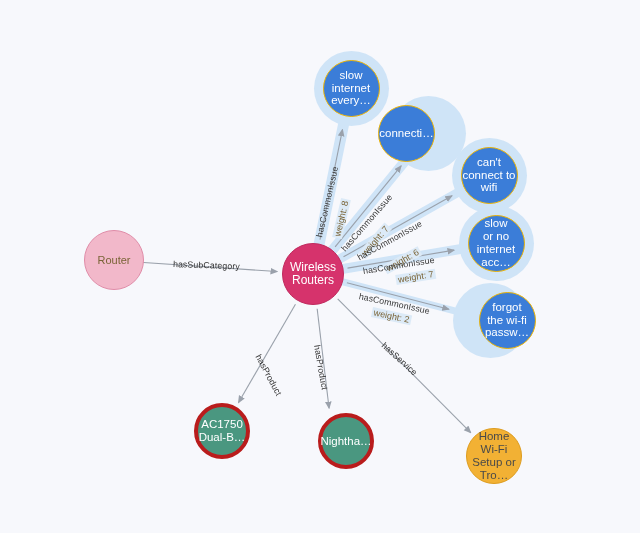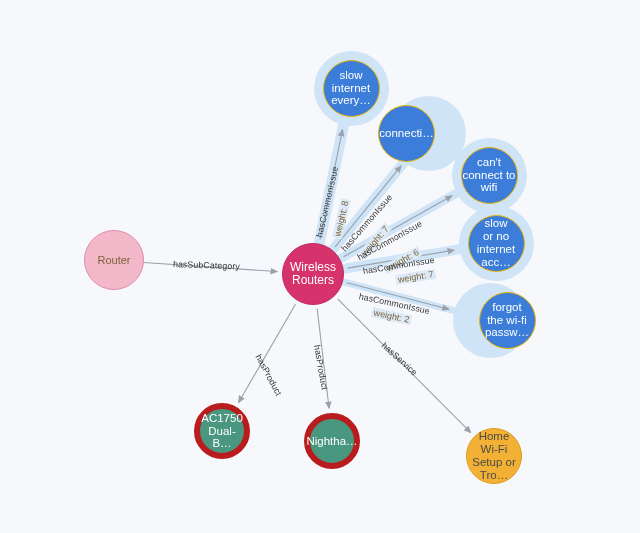--- a/index.html
+++ b/index.html
@@ -50,21 +50,21 @@
     font-size: 11px;
   }
   .node-blue {
     background: #3b7dd8;
     border: 1px solid #eab308;
     color: #ffffff;
     font-size: 11.5px;
   }
   .node-green {
     background: #4a9780;
-    border: 6px solid #b91c1c;
+    border: 4px solid #b91c1c;
     color: #ffffff;
     font-size: 11.5px;
   }
   .node-orange {
     background: #f2b134;
     border: 1px solid #dd9c1e;
     color: #4a4a4a;
     font-size: 11.5px;
   }
   .edge-label {
@@ -153,19 +153,19 @@
       <div class="node node-blue" style="width: 57px; height: 57px; left: 467.5px; top: 214.5px;"><span>slow
 or no
 internet
 acc…</span></div>
       <div class="node" style="width: 75px; height: 75px; left: 452.5px; top: 282.5px; background: rgb(207, 228, 247);"></div>
       <div class="node node-blue" style="width: 57px; height: 57px; left: 461.5px; top: 291.5px; margin-left: 17px;"><span>forgot
 the wi-fi
 passw…</span></div>
       <div class="node node-green" style="width: 56px; height: 56px; left: 194px; top: 403px;"><span>AC1750
 Dual-B…</span></div>
-      <div class="node node-green" style="width: 56px; height: 56px; left: 304px; top: 413px;"><span>Nightha…</span></div>
+      <div class="node node-green" style="width: 56px; height: 56px; left: 318px; top: 413px;"><span>Nightha…</span></div>
       <div class="node node-orange" style="width: 56px; height: 56px; left: 466px; top: 428px; text-align: center;"><span>Home
 Wi-Fi
 Setup or
 Tro…</span></div>
     </div>
 </div>
 
 </body></html>

